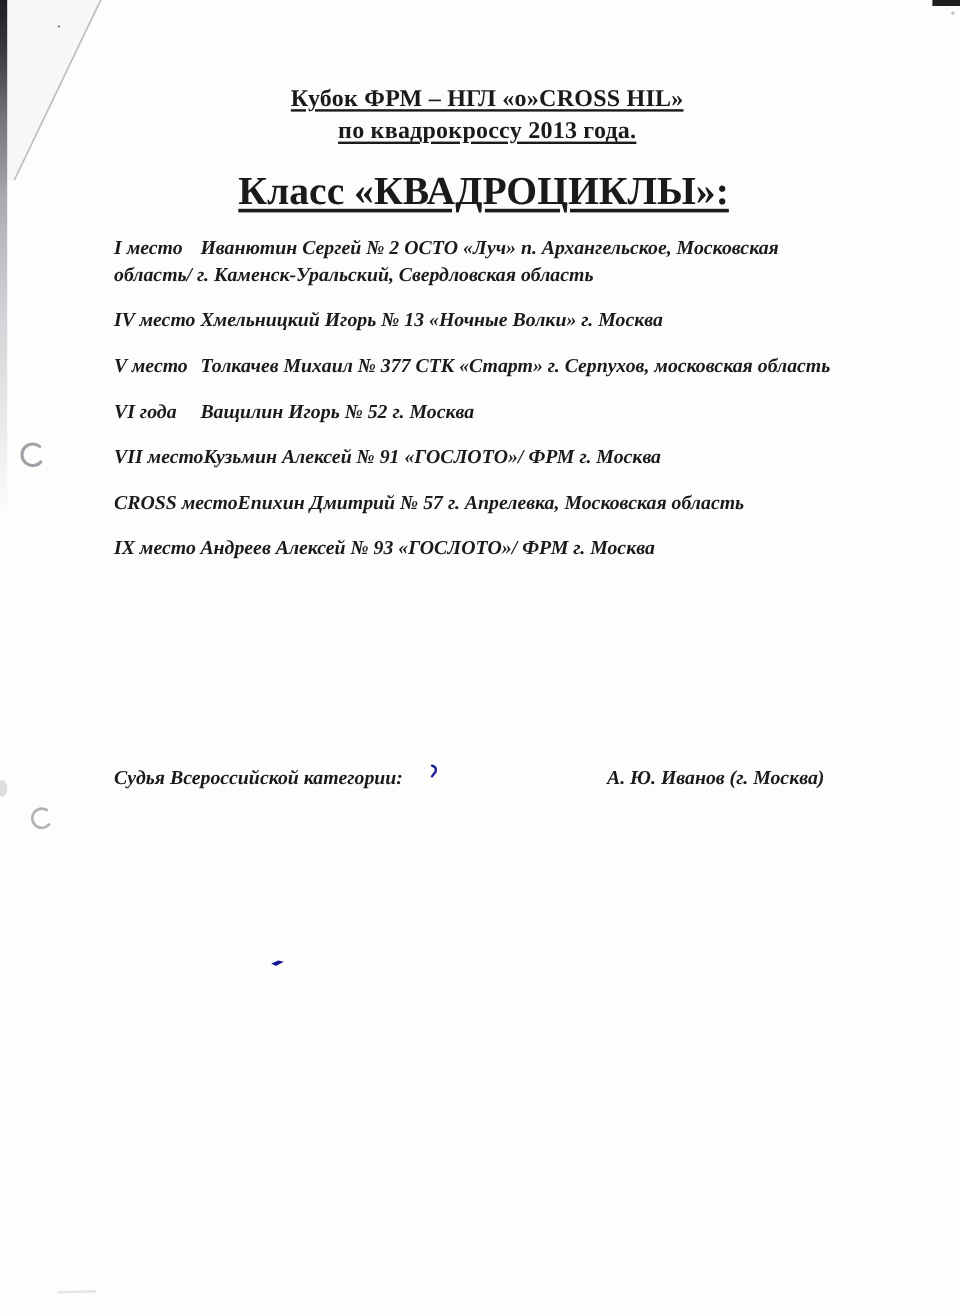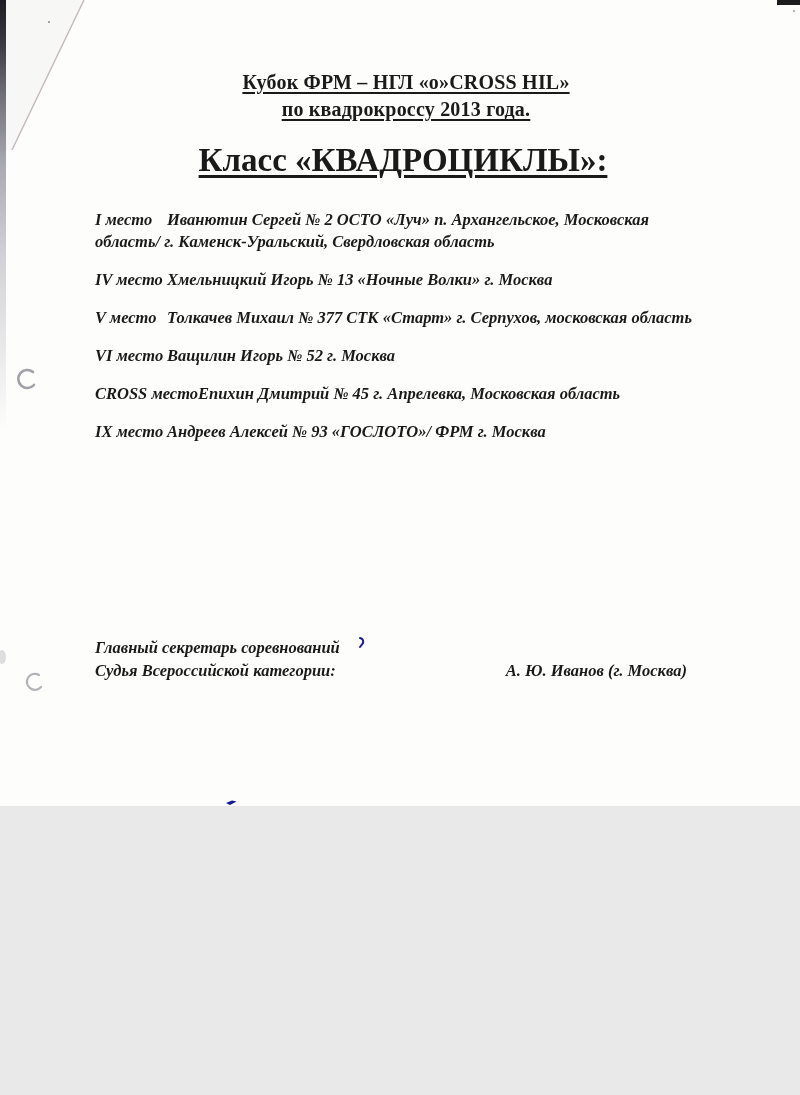--- a/index.html
+++ b/index.html
@@ -1,19 +1,19 @@
 <!DOCTYPE html>
 <html><head>
 <meta charset="utf-8">
 <style>
   html, body { margin: 0; padding: 0; background: #e9e9e9; }
   .page {
     position: relative;
     width: 800px;
-    height: 806px;
+    height: 1095px;
     background: #fdfdfc;
     overflow: hidden;
     font-family: "Liberation Serif", "DejaVu Serif", serif;
     color: #1a1a1a;
   }
   
   .edge-band-left {
     position: absolute; left: 0; top: 0; width: 6px; height: 430px;
     background: linear-gradient(to bottom,
       #17171b 0%, #303036 9%, #6d6d74 22%, #a9a9b0 38%, #d2d2d6 60%, rgba(250,250,250,0) 100%);
@@ -24,21 +24,21 @@
     position: absolute; top: 69px; left: 0; width: 812px; text-align: center;
     font-size: 20px; font-weight: bold; line-height: 27px; letter-spacing: 0.2px;
   }
   .title-line { text-decoration: underline; text-decoration-thickness: 2px; text-underline-offset: 3px; }
   .main-heading {
     position: absolute; top: 142px; left: 0; width: 806px; text-align: center;
     font-size: 33px; font-weight: bold;
     text-decoration: underline; text-decoration-thickness: 3px; text-underline-offset: 4px;
   }
   
-  .results { position: absolute; left: 95px; top: 209px; width: 660px; }
+  .results { position: absolute; left: 95px; top: 196px; width: 660px; }
   .item {
     margin: 0 0 16px 0; font-size: 16.5px; font-weight: bold; font-style: italic;
     line-height: 22px; white-space: nowrap;
   }
   .place { display: inline-block; min-width: 72px; }
   .line2 { display: block; white-space: nowrap; }
   
   .signature {
     position: absolute; left: 95px; top: 636px; width: 592px;
     font-size: 16.5px; font-weight: bold; font-style: italic; line-height: 23px;
@@ -75,26 +75,26 @@
     <div><span class="title-line">Кубок ФРМ – НГЛ «о»CROSS HIL»</span></div>
     <div><span class="title-line">по квадрокроссу 2013 года.</span></div>
   </div>
 
   <div class="main-heading">Класс «КВАДРОЦИКЛЫ»:</div>
 
   <div class="results">
     <p class="item"><span class="place">I место</span><span>Иванютин Сергей № 2 ОСТО «Луч» п. Архангельское, Московская</span><span class="line2">область/ г. Каменск-Уральский, Свердловская область</span></p>
     <p class="item"><span class="place">IV место</span><span>Хмельницкий Игорь № 13 «Ночные Волки» г. Москва</span></p>
     <p class="item"><span class="place">V место</span><span>Толкачев Михаил № 377 СТК «Старт» г. Серпухов, московская область</span></p>
-    <p class="item"><span class="place">VI место</span><span>Ващилин Игорь № 52 г. Москва</span></p>
-    <p class="item"><span class="place">CROSS место</span><span>Епихин Дмитрий № 45 г. Апрелевка, Московская область</span></p>
+    <p class="item"><span class="place">VI года</span><span>Ващилин Игорь № 52 г. Москва</span></p>
+    <p class="item"><span class="place">VII место</span><span>Кузьмин Алексей № 91 «ГОСЛОТО»/ ФРМ г. Москва</span></p>
+    <p class="item"><span class="place">CROSS место</span><span>Епихин Дмитрий № 57 г. Апрелевка, Московская область</span></p>
     <p class="item"><span class="place">IX место</span><span>Андреев Алексей № 93 «ГОСЛОТО»/ ФРМ г. Москва</span></p>
   </div>
 
   <div class="signature">
-    <div>Главный секретарь соревнований</div>
     <div class="sig-row2">
       <span>Судья Всероссийской категории:</span>
       <span>А. Ю. Иванов (г. Москва)</span>
     </div>
   </div>
 
 </div>
 
 </body></html>

